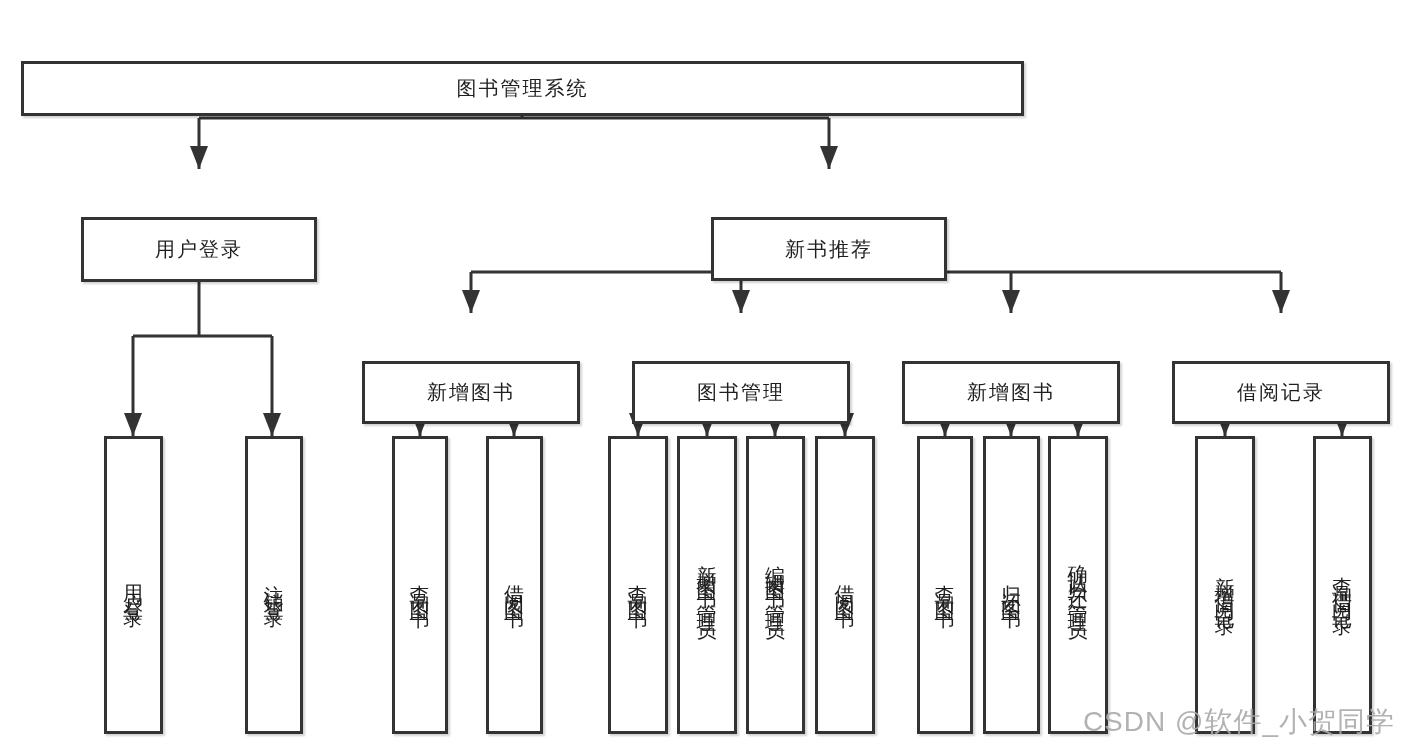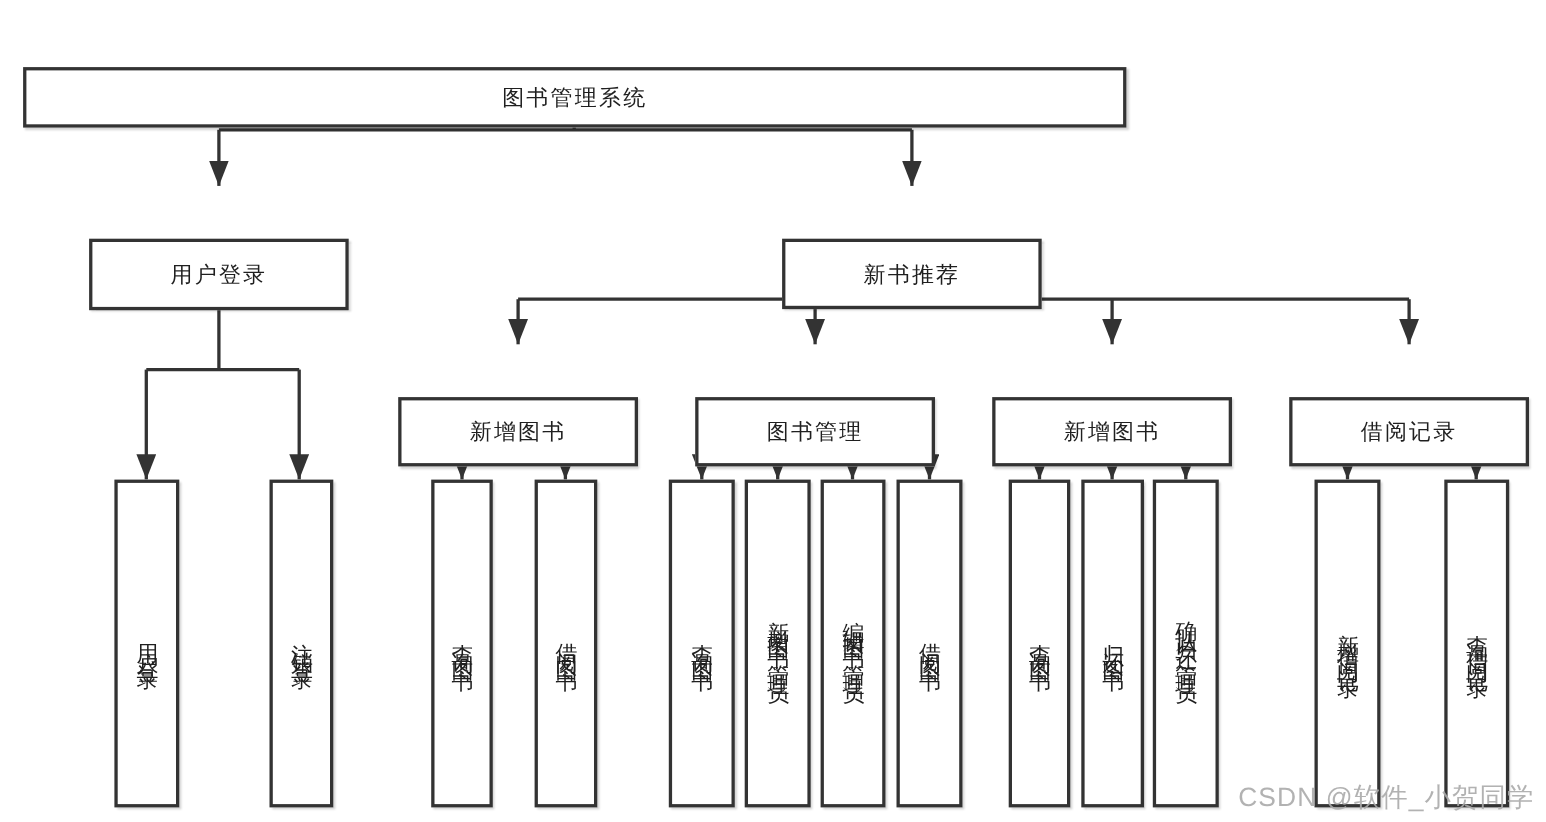--- a/index.html
+++ b/index.html
@@ -27,21 +27,21 @@
     writing-mode:vertical-rl;
     text-orientation:mixed;
     font-size:20px;
     letter-spacing:8px;
     line-height:1;
     white-space:nowrap;
   }
   .watermark{
     position:absolute;
     right:10px;bottom:6px;
-    font-size:24px;
+    font-size:28px;
     color:rgba(170,170,170,0.9);
     letter-spacing:1px;
     z-index:5;
     white-space:nowrap;
   }
 </style>
 </head>
 <body>
 
 <div id="canvas">

